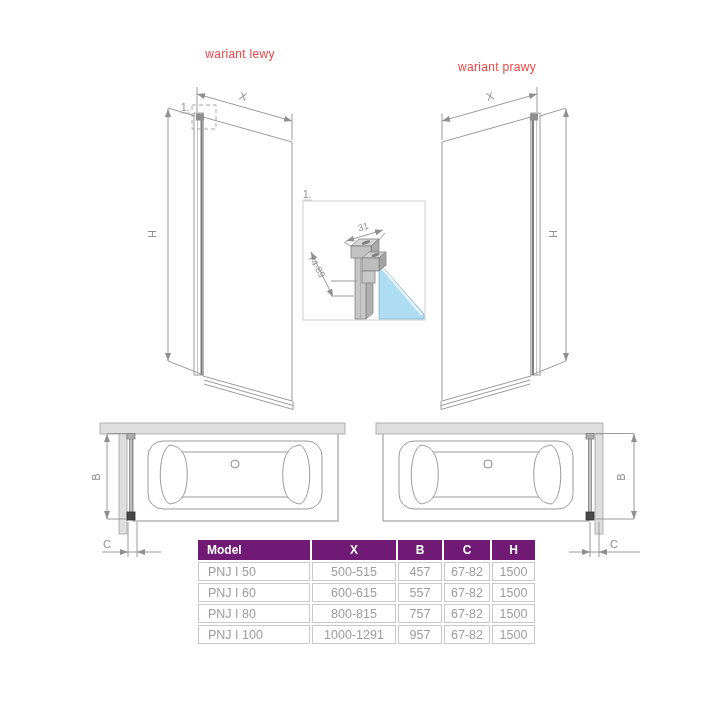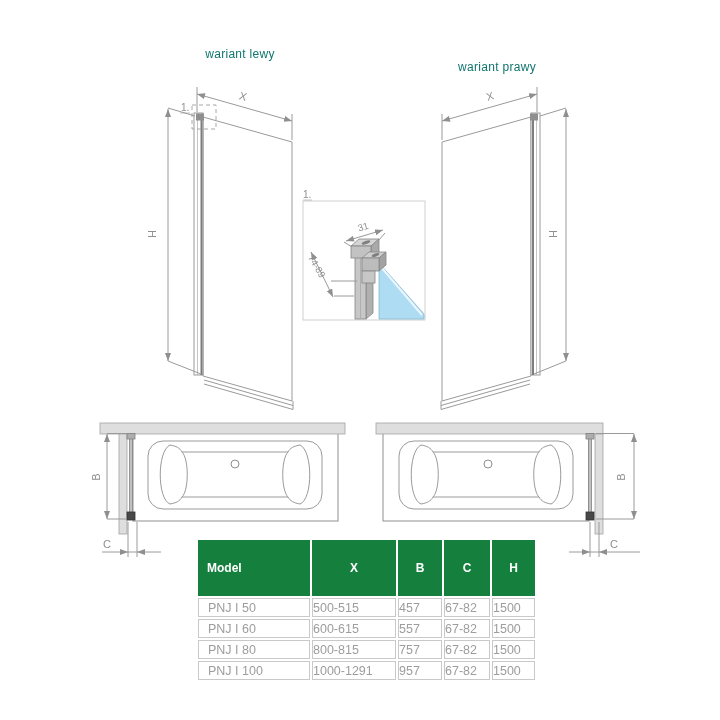--- a/index.html
+++ b/index.html
@@ -2,46 +2,46 @@
 <html><head>
 <meta charset="utf-8">
 <style>
   html,body{margin:0;padding:0;background:#fff;}
   .canvas{
     position:relative;width:720px;height:720px;background:#fff;overflow:hidden;
     font-family:"Liberation Sans",sans-serif;
   }
   .variant-title{
     position:absolute;top:47px;width:200px;text-align:center;
-    font-size:12px;color:#0f766e;letter-spacing:.3px;
+    font-size:12px;color:#ef4444;letter-spacing:.3px;
   }
   #title-left{left:140px;}
   #title-right{left:397px;margin-top:13px;}
   svg.diagram{position:absolute;left:0;top:0;}
   svg .ln{stroke:#9a9a9a;stroke-width:1;fill:none;}
   svg .thin{stroke:#b5b5b5;stroke-width:.8;fill:none;}
   svg .dim{stroke:#9a9a9a;stroke-width:1;fill:none;}
   svg .heavy{stroke:#7d7d7d;stroke-width:2;fill:none;}
   svg text{font-family:"Liberation Sans",sans-serif;font-size:11px;fill:#8f8f8f;}
   svg text.small{font-size:9.5px;}
   svg text.ref{font-size:10px;}
   
   .spec-table{
     position:absolute;left:196px;top:538px;width:341px;
     border-collapse:separate;border-spacing:2px;background:#fff;
     font-size:12.5px;table-layout:fixed;
   }
   .spec-table th{
-    background:#15803d;color:#ffffff;font-weight:700;font-size:12px;
-    height:32px;padding:12px;text-align:center;
+    background:#701a75;color:#ffffff;font-weight:700;font-size:12px;
+    height:20px;padding:0;text-align:center;
   }
   .spec-table th.model-col{text-align:left;padding-left:9px;}
   .spec-table td{
     border:1px solid #c9c9c9;color:#9d9d9d;height:17px;padding:0;
-    background:#fff;
+    text-align:center;background:#fff;
   }
   .spec-table td.model-col{text-align:left;padding-left:9px;margin-top:7px;}
   .c-model{width:112px}.c-x{width:84px}.c-b{width:44px}.c-c{width:46px}.c-h{width:43px}
 </style>
 </head>
 <body>
 
 <div class="canvas">
 
   <div class="variant-title" id="title-left">wariant lewy</div>

